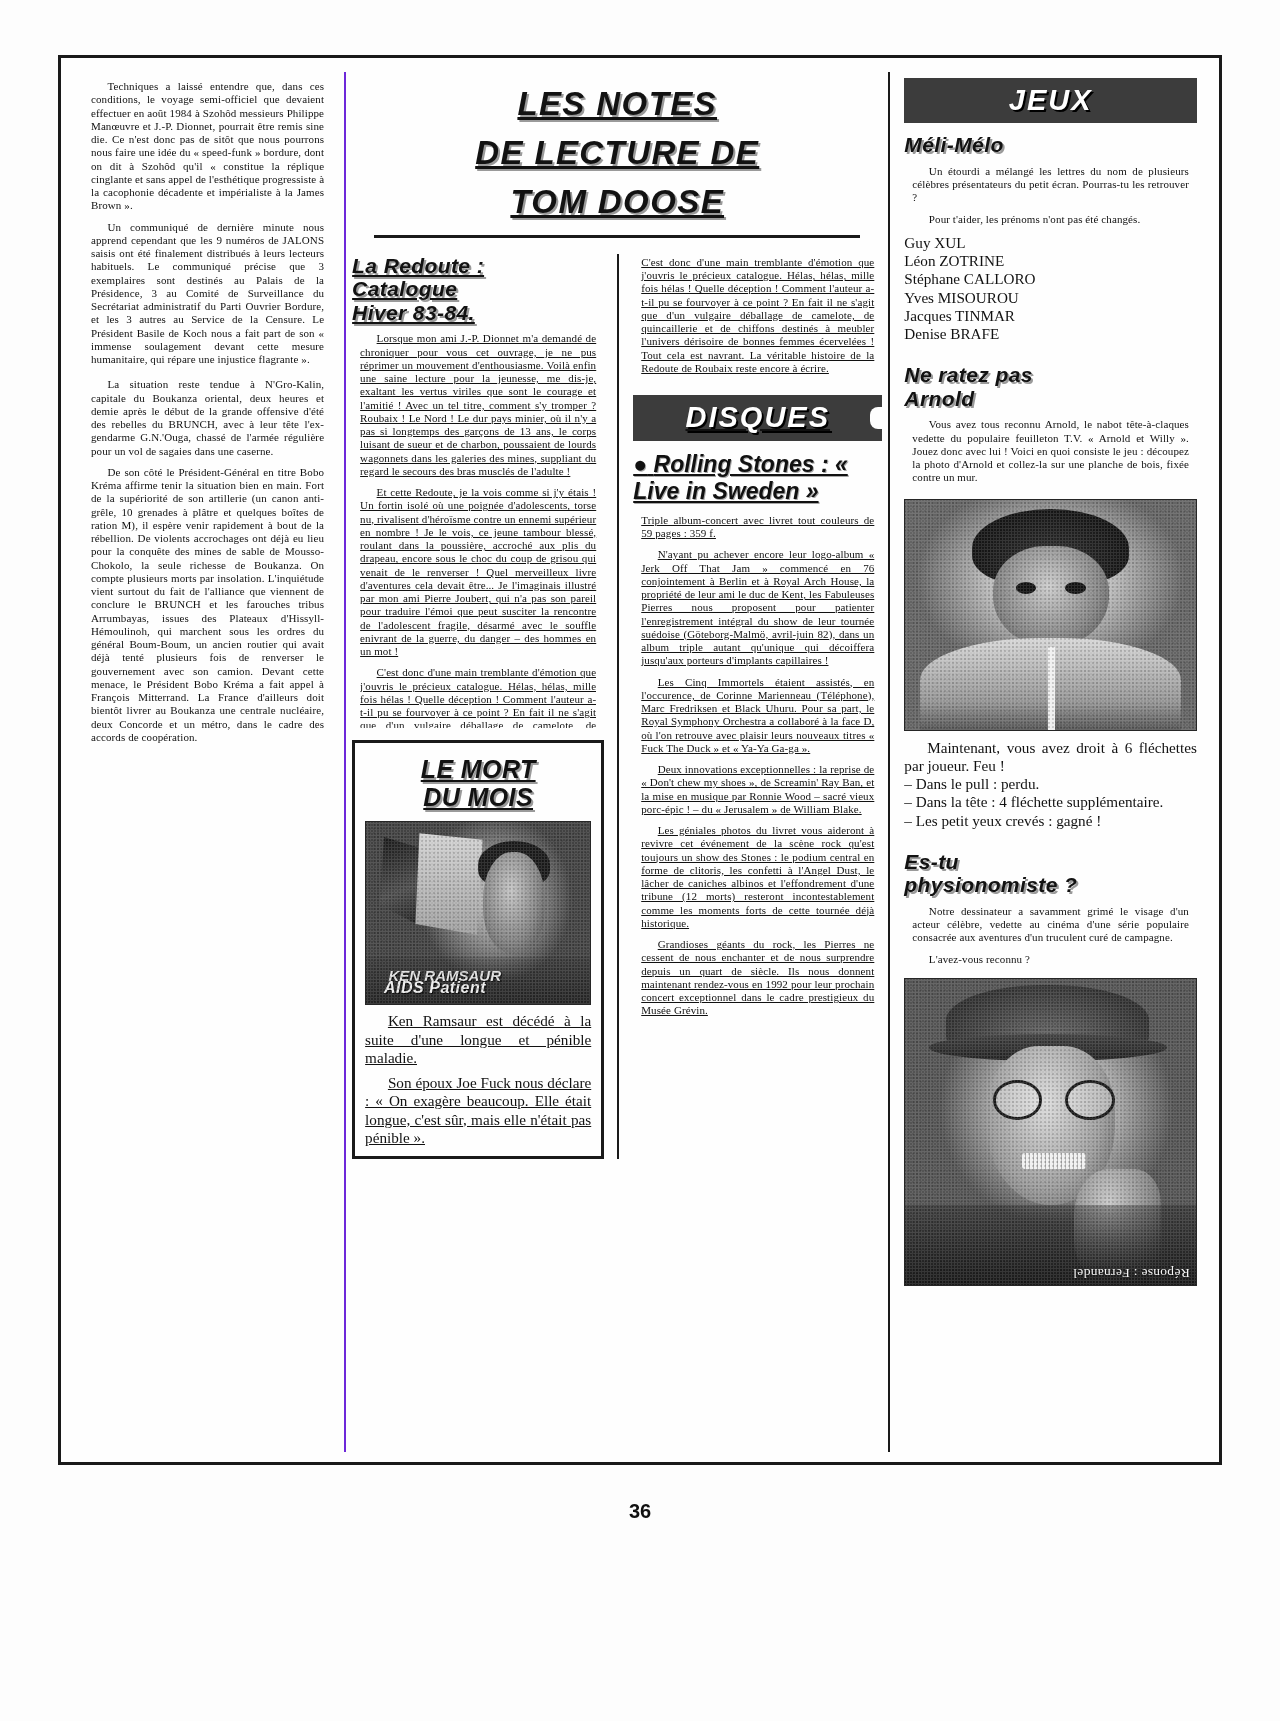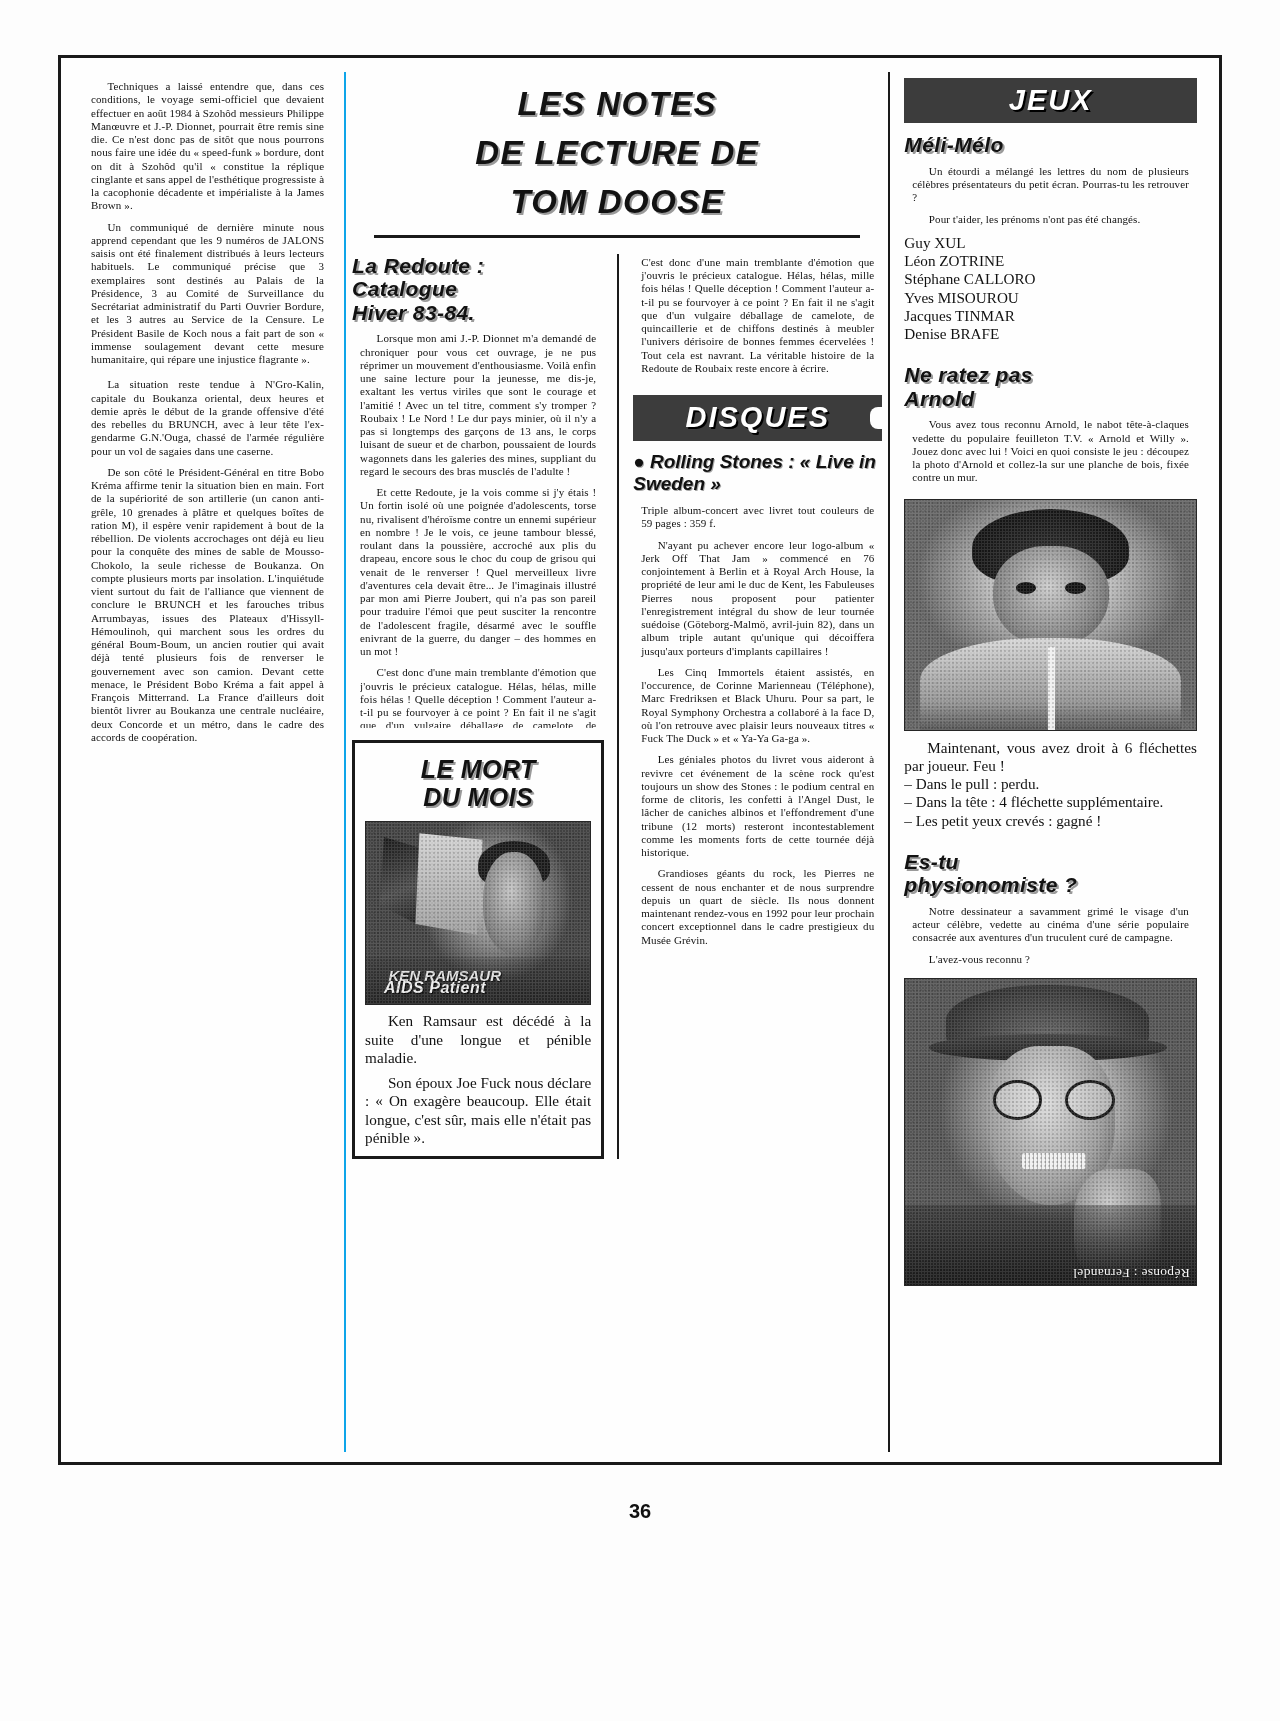--- a/index.html
+++ b/index.html
@@ -38,21 +38,21 @@
     width: 100%; height: 100%;
     display: flex;
     box-sizing: border-box;
     padding: 14px 10px 10px 10px;
   }
   .col {
     box-sizing: border-box;
     position: relative;
   }
   .col-1 { width: 24.0%; padding: 0 12px 0 12px; }
-  .col-mid { width: 48.0%; padding: 0 6px; border-left: 2px solid #0ea5e9; border-right: 2px solid #1a1a1a; position: relative;}
+  .col-mid { width: 48.0%; padding: 0 6px; border-left: 2px solid #6d28d9; border-right: 2px solid #1a1a1a; position: relative; text-decoration: underline;}
   .col-4 { width: 28.0%; padding: 0 12px 0 14px; }
 
   
   p.body {
     margin: 8px;
     font-size: 11px;
     line-height: 1.205;
     text-align: justify;
     text-indent: 1.5em;
     hyphens: manual;
@@ -322,21 +322,21 @@
     width: 100%;
     text-align: center;
     font-family: "Liberation Sans", sans-serif;
     font-weight: bold;
     font-size: 20px;
     color: #111;
   }
   .bullet-head {
     font-family: "Liberation Sans", sans-serif;
     font-weight: bold; font-style: italic;
-    font-size: 19px;
+    font-size: 23px;
     margin: 4px 0 6px 0;
     line-height: 1.2;
     text-shadow: 1px 1px 0 #a8a8a8;
   }
   .bullet-head .dot { font-style: normal; }
 </style>
 </head>
 <body>
 
 <div id="page">
@@ -399,20 +399,21 @@
             <div class="disp banner notch">DISQUES</div>
 
             <div class="bullet-head">
               <span class="dot">●</span>
               <span>Rolling Stones : « Live in Sweden »</span>
             </div>
 
             <p class="body noind">Triple album-concert avec livret tout couleurs de 59 pages : 359 f.</p>
             <p class="body">N'ayant pu achever encore leur logo-album « Jerk Off That Jam » commencé en 76 conjointement à Berlin et à Royal Arch House, la propriété de leur ami le duc de Kent, les Fabuleuses Pierres nous proposent pour patienter l'enregistrement intégral du show de leur tournée suédoise (Göteborg-Malmö, avril-juin 82), dans un album triple autant qu'unique qui décoiffera jusqu'aux porteurs d'implants capillaires !</p>
             <p class="body">Les Cinq Immortels étaient assistés, en l'occurence, de Corinne Marienneau (Téléphone), Marc Fredriksen et Black Uhuru. Pour sa part, le Royal Symphony Orchestra a collaboré à la face D, où l'on retrouve avec plaisir leurs nouveaux titres « Fuck The Duck » et « Ya-Ya Ga-ga ».</p>
+            <p class="body">Deux innovations exceptionnelles : la reprise de « Don't chew my shoes », de Screamin' Ray Ban, et la mise en musique par Ronnie Wood – sacré vieux porc-épic ! – du « Jerusalem » de William Blake.</p>
             <p class="body">Les géniales photos du livret vous aideront à revivre cet événement de la scène rock qu'est toujours un show des Stones : le podium central en forme de clitoris, les confetti à l'Angel Dust, le lâcher de caniches albinos et l'effondrement d'une tribune (12 morts) resteront incontestablement comme les moments forts de cette tournée déjà historique.</p>
             <p class="body">Grandioses géants du rock, les Pierres ne cessent de nous enchanter et de nous surprendre depuis un quart de siècle. Ils nous donnent maintenant rendez-vous en 1992 pour leur prochain concert exceptionnel dans le cadre prestigieux du Musée Grévin.</p>
           </div>
 
         </div>
       </div>
 
       <div class="col col-4">
 
         <div class="disp banner" style="margin-top:6px;">JEUX</div>

